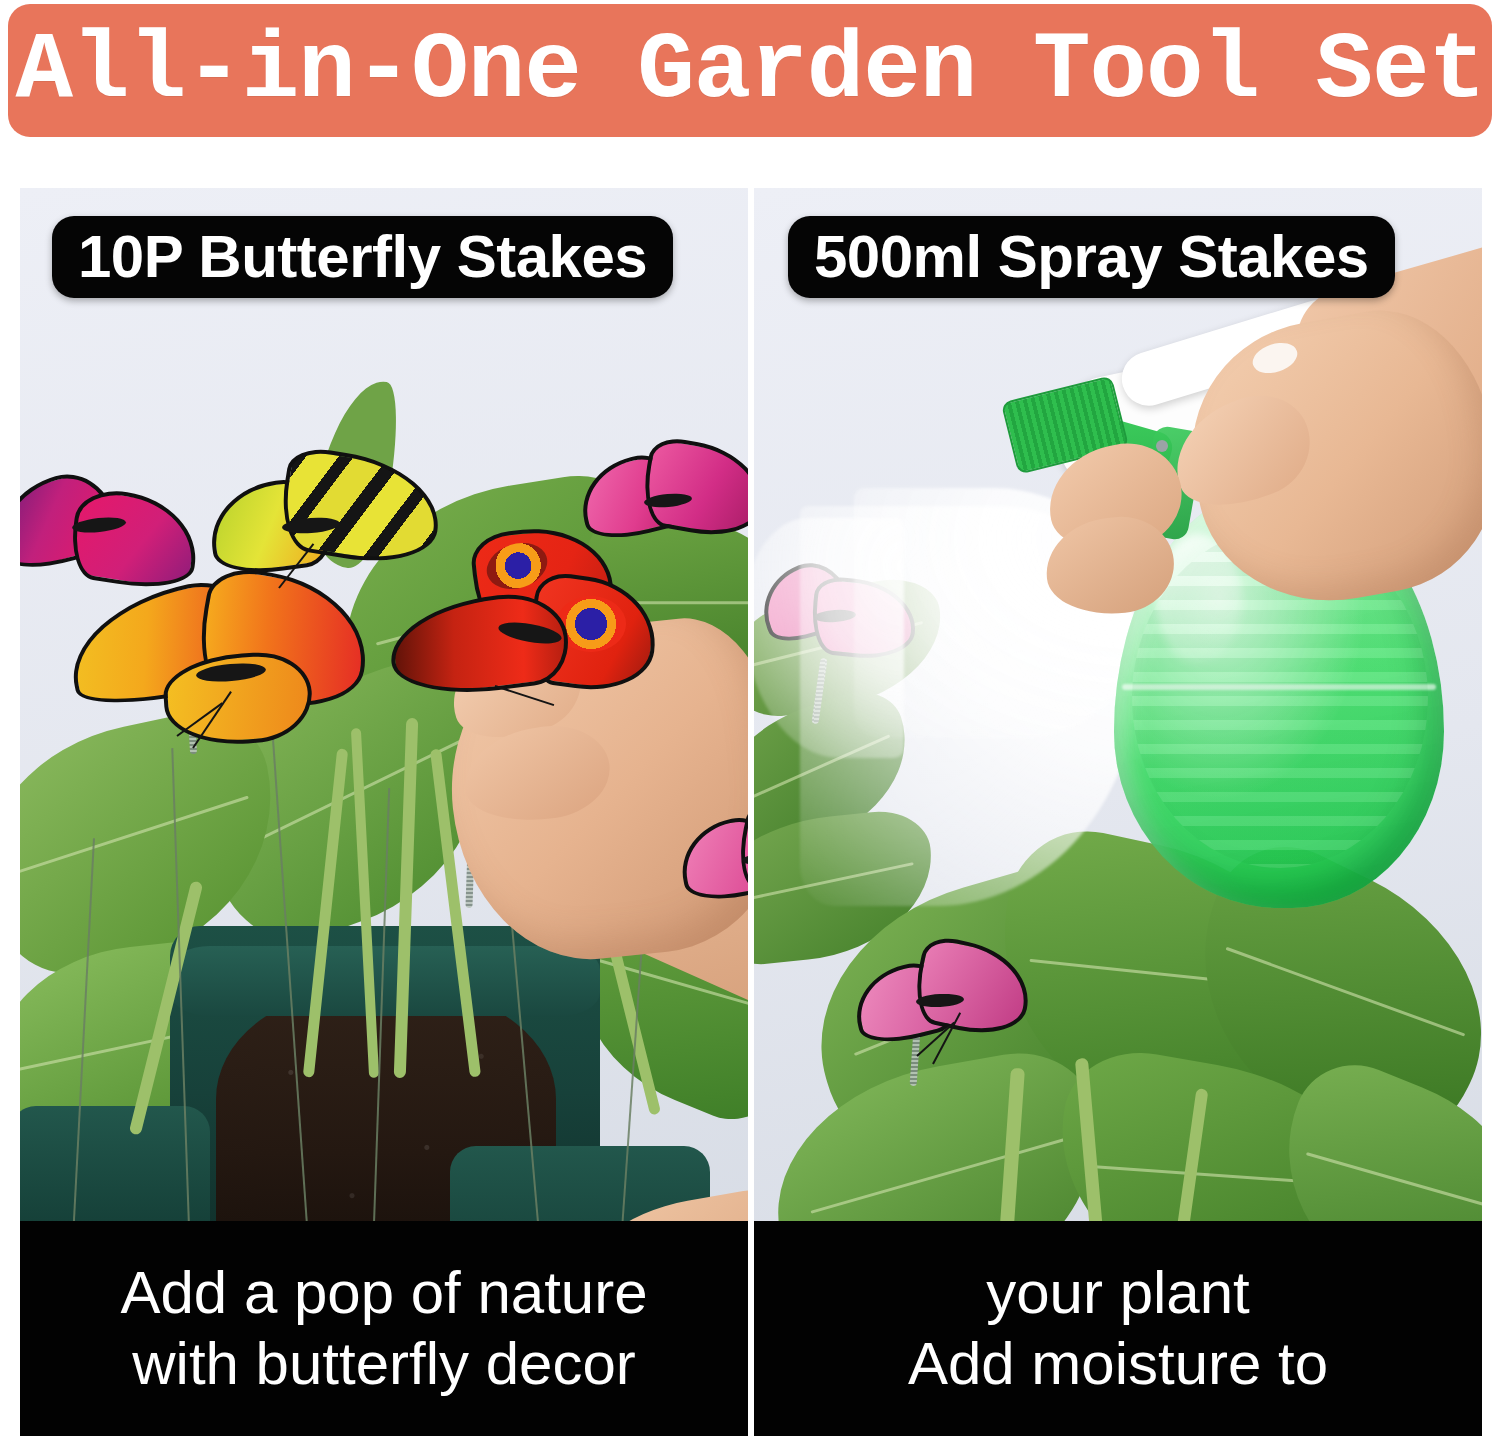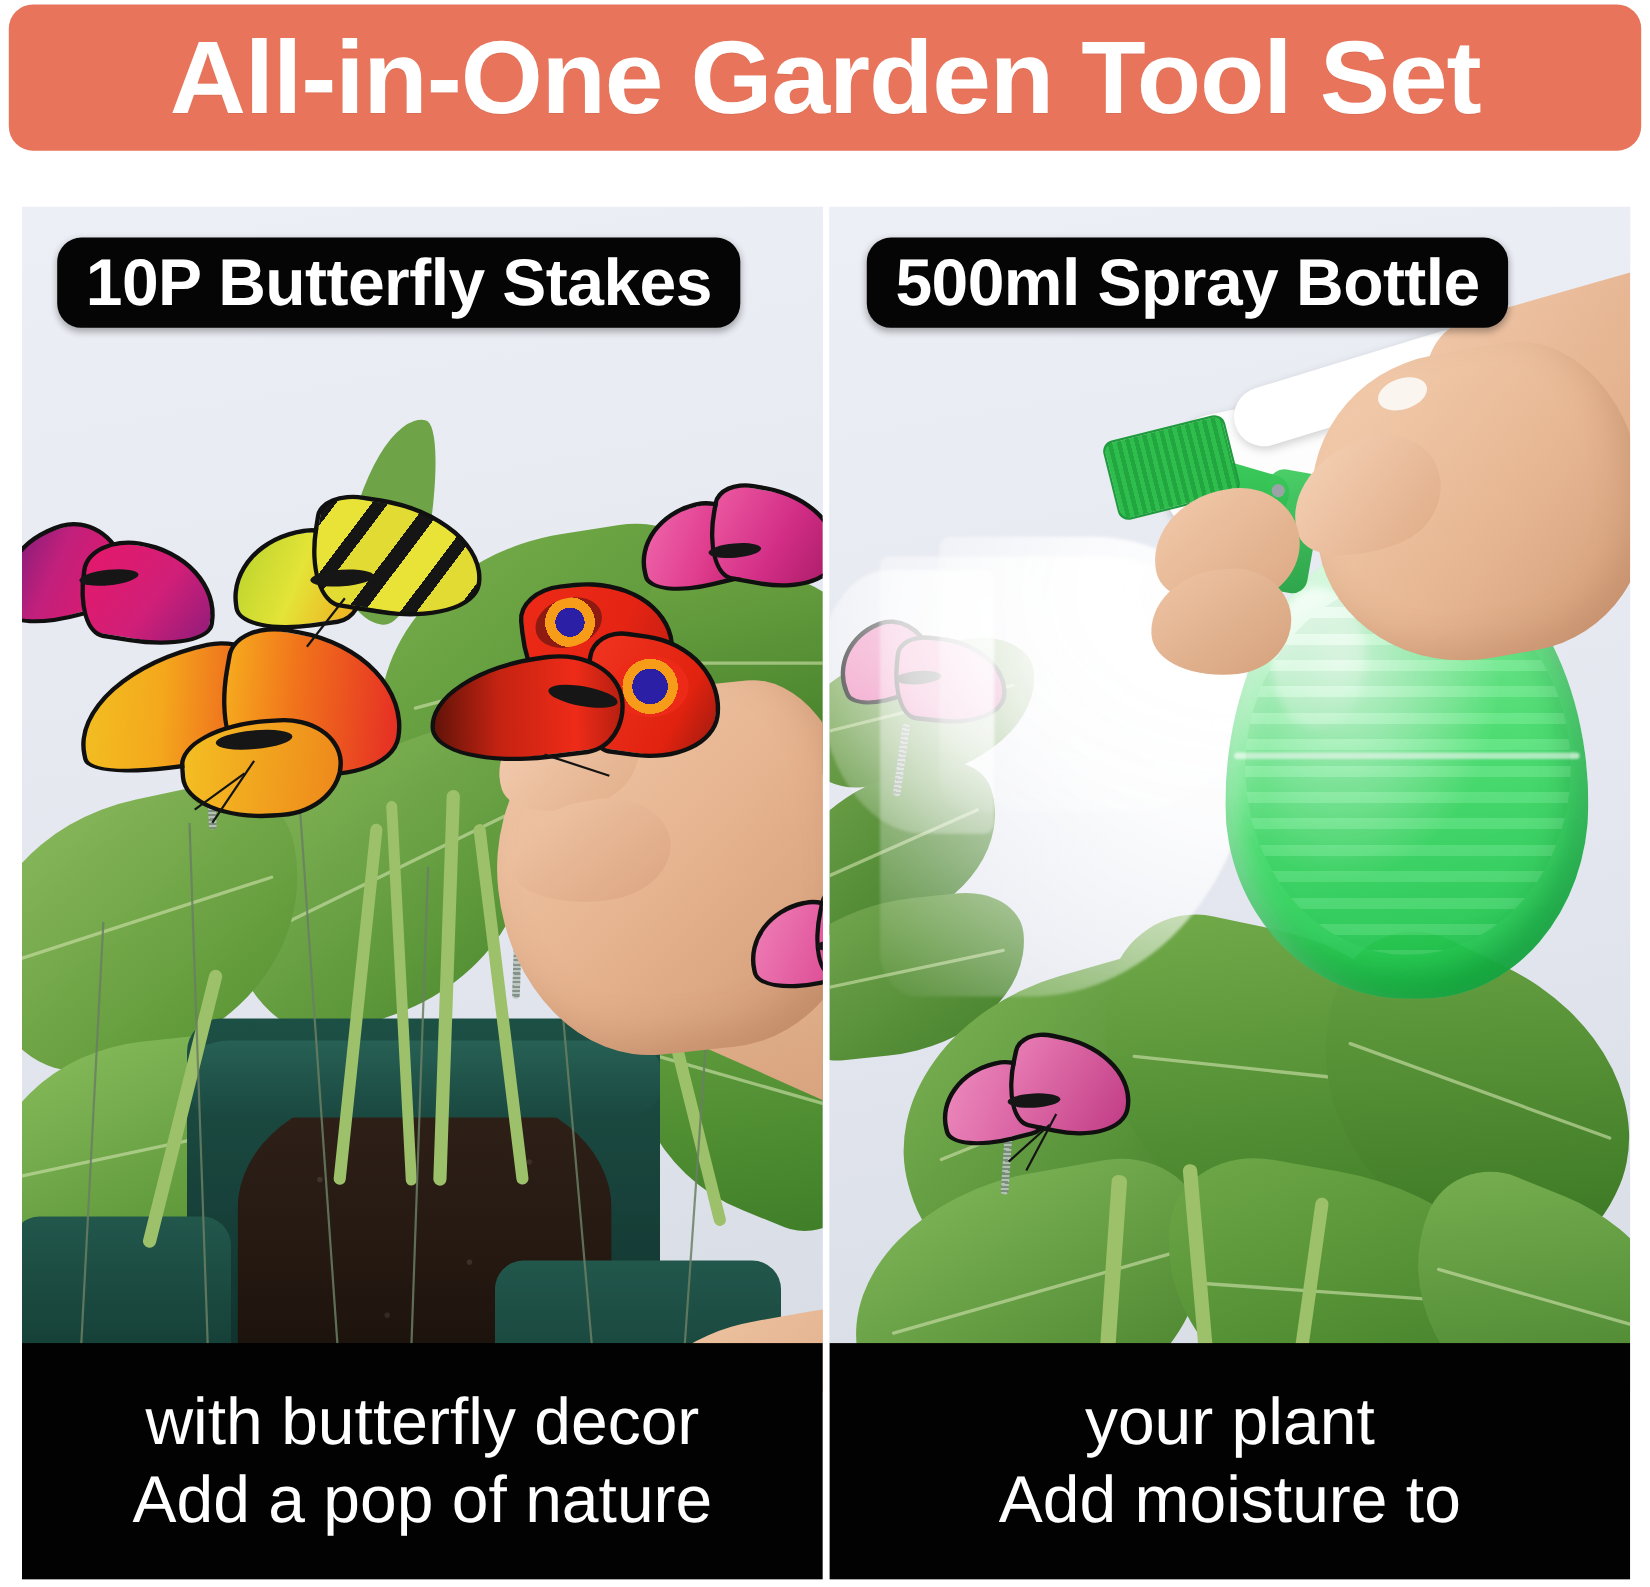--- a/index.html
+++ b/index.html
@@ -3,21 +3,21 @@
 <meta charset="utf-8">
 <style>
   html,body{margin:0;padding:0;background:#ffffff;}
   body{width:1500px;height:1443px;font-family:"Liberation Sans","DejaVu Sans",sans-serif;overflow:hidden;}
   .page{position:relative;width:1500px;height:1443px;background:#fff;}
 
   
   .banner{
     position:absolute;left:8px;top:4px;width:1484px;height:133px;
     background:#E8755B;border-radius:22px;
-    display:flex;align-items:center;justify-content:center;overflow:hidden;
+    display:flex;align-items:center;justify-content:center;overflow:hidden;font-family:Liberation Mono, monospace;
   }
   .banner-title{
     color:#ffffff;font-weight:bold;font-size:94px;line-height:1;
     letter-spacing:-1px;white-space:nowrap;
     transform:scaleX(1.02);
     text-shadow:0 1px 0 rgba(0,0,0,.06);
   }
 
   
   .panels{position:absolute;left:0;top:150px;width:1236px;height:1293px;}
@@ -207,22 +207,22 @@
           <div class="wingR" style="left:60px;top:0;width:98px;height:80px;background:linear-gradient(110deg,#EE63A8,#C62A7D);border-radius:28% 64% 56% 24%/26% 62% 40% 66%;transform:rotate(12deg);"></div>
           <div class="body" style="left:62px;top:46px;width:44px;height:12px;"></div>
         </div>
       </div>
 
       <div class="badge">
         <span class="badge-text">10P Butterfly Stakes</span>
       </div>
 
       <div class="caption">
+        <div class="caption-line">Add a pop of nature</div>
         <div class="caption-line">with butterfly decor</div>
-        <div class="caption-line">Add a pop of nature</div>
       </div>
     </div>
 
     <div class="panel right">
 
       <div class="photo">
 
         <div class="leaf" style="left:-30px;top:400px;width:220px;height:120px;background:linear-gradient(150deg,#7FAE58,#4D8430);border-radius:58% 24% 58% 24%/60% 30% 70% 40%;transform:rotate(-8deg);"></div>
         <div class="leaf" style="left:-40px;top:520px;width:200px;height:130px;background:linear-gradient(150deg,#6FA24A,#3E7A27);border-radius:58% 24% 58% 24%/60% 30% 70% 40%;transform:rotate(-18deg);"></div>
         <div class="leaf" style="left:-50px;top:630px;width:230px;height:140px;background:linear-gradient(150deg,#78A952,#44802A);border-radius:58% 24% 58% 24%/60% 30% 70% 40%;transform:rotate(-6deg);"></div>
@@ -282,21 +282,21 @@
         <div style="position:absolute;left:418px;top:214px;width:140px;height:100px;
                     background:linear-gradient(150deg,#F5D2B6,#E0AC88);border-radius:56% 40% 40% 60%/60% 48% 52% 40%;transform:rotate(-22deg);"></div>
         <div style="position:absolute;left:294px;top:258px;width:134px;height:104px;
                     background:linear-gradient(150deg,#F2CAAB,#DCA883);border-radius:54% 42% 42% 58%/58% 50% 50% 42%;transform:rotate(-12deg);"></div>
         <div style="position:absolute;left:292px;top:330px;width:128px;height:96px;
                     background:linear-gradient(150deg,#EFC5A5,#D5A17C);border-radius:52% 42% 42% 58%/56% 50% 50% 44%;transform:rotate(-6deg);"></div>
         <div style="position:absolute;left:498px;top:156px;width:46px;height:28px;border-radius:50%;background:#FBF5F0;transform:rotate(-18deg);"></div>
       </div>
 
       <div class="badge" style="left:34px;">
-        <span class="badge-text">500ml Spray Bottle</span>
+        <span class="badge-text">500ml Spray Stakes</span>
       </div>
 
       <div class="caption">
         <div class="caption-line">your plant</div>
         <div class="caption-line">Add moisture to</div>
       </div>
     </div>
 
   </div>
 </div>

